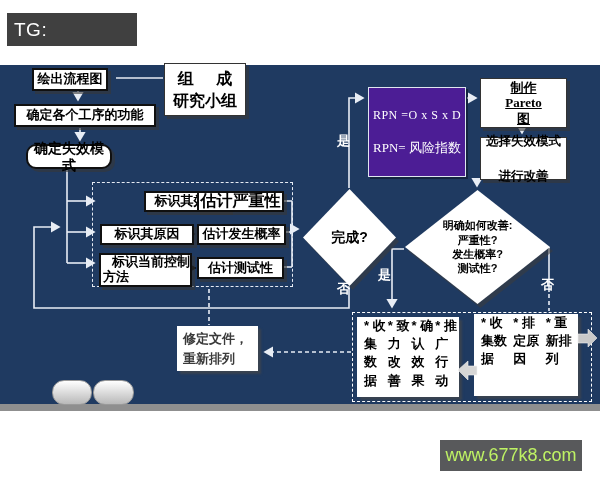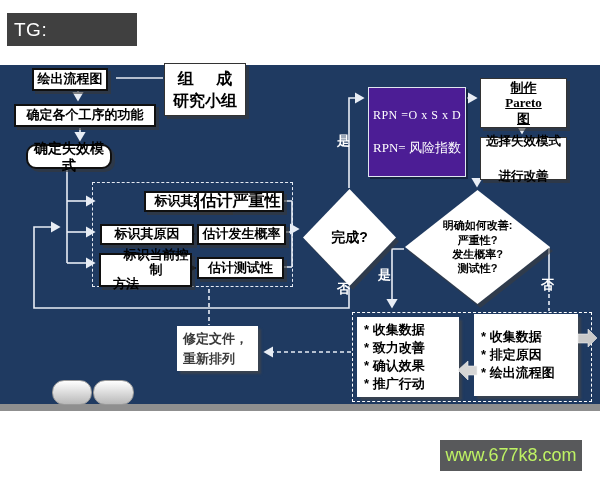--- a/index.html
+++ b/index.html
@@ -14,21 +14,21 @@
   
   #footbar{position:absolute;left:440px;top:440px;width:142px;height:31px;background:#58595b;
            color:#bef264;font-size:18px;line-height:31px;text-align:center;}
   
   .wbox{position:absolute;background:#fff;border:2px solid #101010;color:#000;font-weight:bold;
         display:flex;flex-direction:column;align-items:center;justify-content:center;
         box-sizing:border-box;box-shadow:3px 3px 0 rgba(55,55,55,0.6);line-height:1.15;text-align:center;}
   .thin{border-width:1px;border-color:#333;}
   .noborder{border:none;box-shadow:3px 3px 2px rgba(70,70,70,0.65);}
   .listbox{position:absolute;background:#fff;color:#000;font-weight:bold;box-sizing:border-box;
-           box-shadow:3px 3px 2px rgba(70,70,70,0.65);display:flex;flex-direction:column;
+           box-shadow:3px 3px 2px rgba(70,70,70,0.65);display:flex;
            justify-content:center;padding-left:7px;line-height:1.4;}
   .navybox{position:absolute;background:#4c1d95;border:1px solid #dfe6f0;color:#fff;font-weight:normal;
            box-sizing:border-box;display:flex;flex-direction:column;justify-content:center;
            text-align:center;box-shadow:2px 2px 0 rgba(0,0,0,0.35);}
   
   .dia-wrap{position:absolute;filter:drop-shadow(3px 4px 0 rgba(60,60,60,0.55));}
   .diamond{width:100%;height:100%;background:#fff;color:#000;font-weight:bold;
            clip-path:polygon(50% 0,100% 50%,50% 100%,0 50%);
            display:flex;flex-direction:column;align-items:center;justify-content:center;text-align:center;}
   
@@ -119,21 +119,21 @@
   </div>
 
   <div class="wbox" style="left:100px;top:224px;width:94px;height:21px;font-size:13px;text-align:right;">
     <span>标识其原因</span>
   </div>
 
   <div class="wbox" style="left:197px;top:224px;width:89px;height:21px;font-size:13px;">
     <span>估计发生概率</span>
   </div>
 
-  <div class="wbox" style="left:99px;top:253px;width:93px;height:34px;font-size:13px;align-items:flex-start;padding-left:12px;">
+  <div class="wbox" style="left:99px;top:253px;width:93px;height:34px;font-size:13px;align-items:flex-start;padding-left:2px;">
     <div style="margin-left:9px;">标识当前控制</div>
     <div>方法</div>
   </div>
 
   <div class="wbox" style="left:197px;top:257px;width:87px;height:22px;font-size:13px;">
     <span>估计测试性</span>
   </div>
 
   <div class="navybox" style="left:368px;top:87px;width:98px;height:90px;font-size:12px;">
     <div class="serifline" style="margin-bottom:16px;letter-spacing:.5px;">RPN =O x S x D</div>
@@ -159,21 +159,21 @@
   <div class="listbox" style="left:357px;top:317px;width:102px;height:80px;font-size:13px;">
     <div>* 收集数据</div>
     <div>* 致力改善</div>
     <div>* 确认效果</div>
     <div>* 推广行动</div>
   </div>
 
   <div class="listbox" style="left:474px;top:314px;width:104px;height:82px;font-size:13px;">
     <div>* 收集数据</div>
     <div>* 排定原因</div>
-    <div>* 绘出流程图</div>
+    <div>* 重新排列</div>
   </div>
 
   <div class="dia-wrap" style="left:303px;top:189px;width:93px;height:97px;">
     <div class="diamond" style="font-size:14px;">
       <span>完成?</span>
     </div>
   </div>
 
   <div class="dia-wrap" style="left:405px;top:190px;width:145px;height:114px;">
     <div class="diamond" style="font-size:11px;line-height:1.3;">

